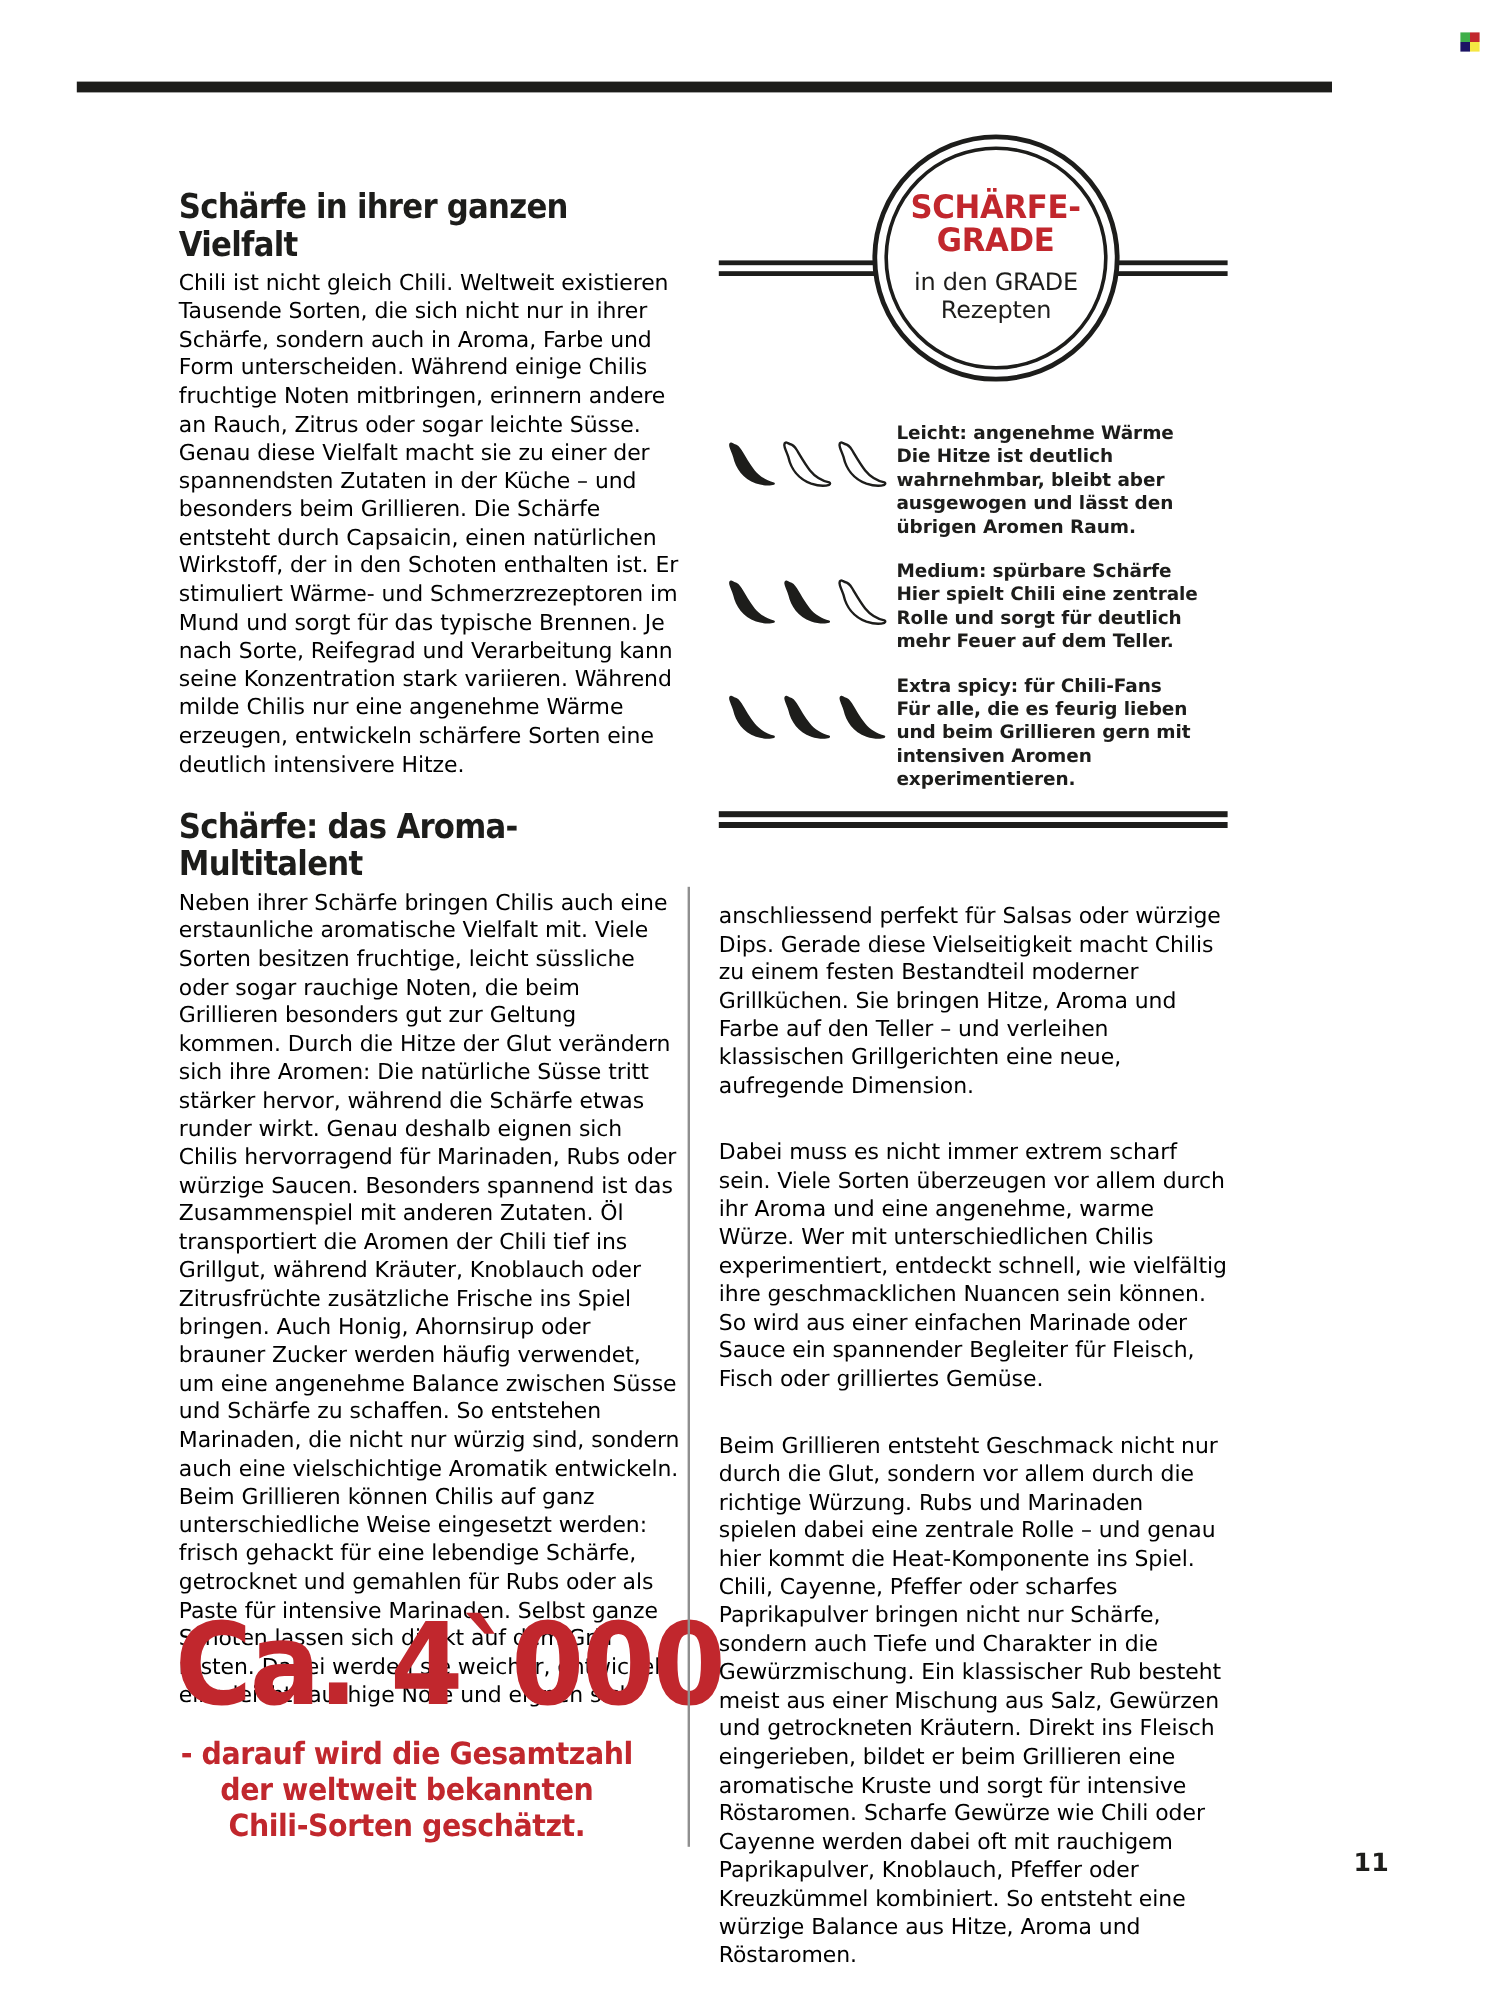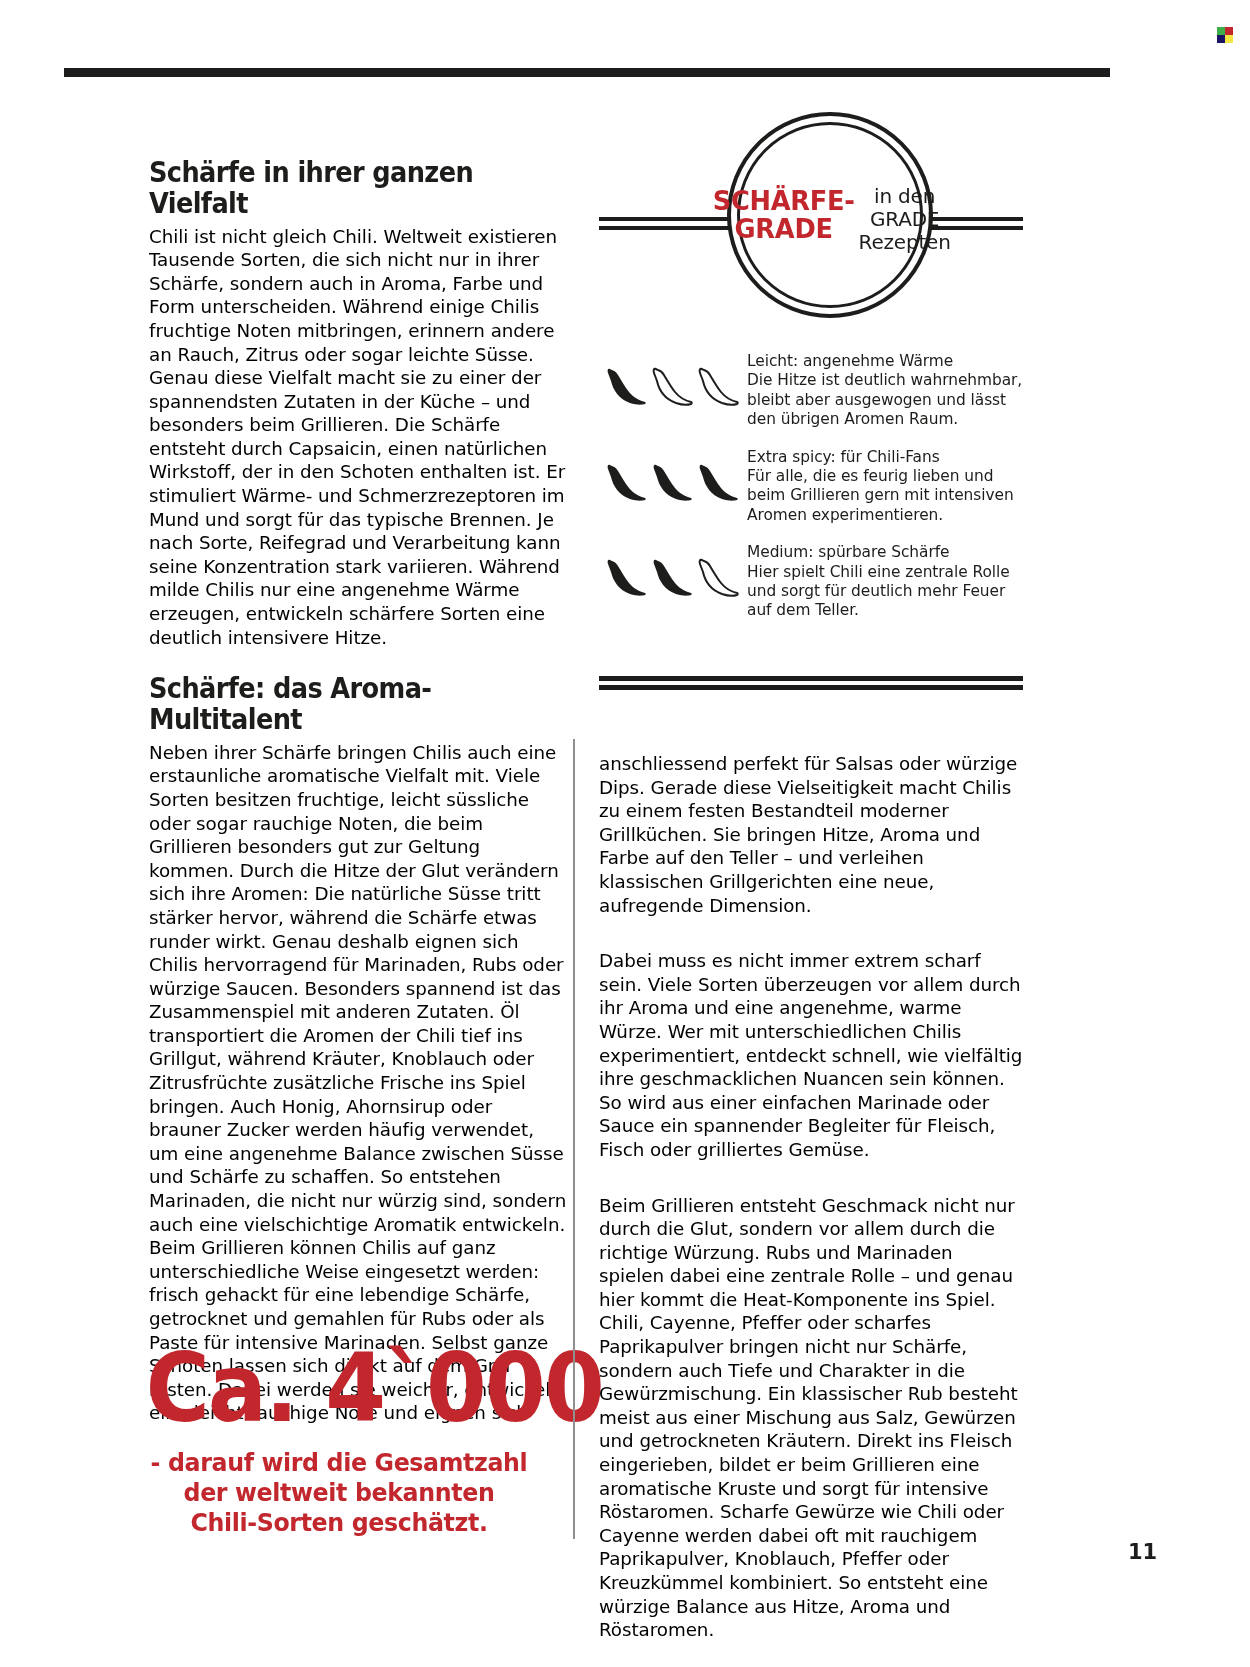--- a/index.html
+++ b/index.html
@@ -130,20 +130,21 @@
   .badge-circle-inner {
     position: absolute;
     left: 6px;
     top: 6px;
     right: 6px;
     bottom: 6px;
     border-radius: 50%;
     border: 3px solid #1d1d1b;
     box-sizing: border-box;
     display: flex;
+    flex-direction: column;
     align-items: center;
     justify-content: center;
   }
   .badge-title {
     font-weight: 700;
     font-size: 27px;
     line-height: 1.03;
     color: #c1272d;
     text-align: center;
     letter-spacing: -0.3px;
@@ -175,21 +176,21 @@
     flex: 0 0 148px;
     display: flex;
     align-items: center;
     padding-top: 12px;
   }
   .chili-set svg { display: block; margin-right: -4px; }
   .level-text {
     flex: 1;
     font-size: 15.4px;
     line-height: 19.4px;
-    font-weight: 400;
+    font-weight: 700;
     color: #1d1d1b;
     letter-spacing: -0.05px;
   }
   .level-text .ttl { display: block; }
 
   
   .double-rule {
     position: absolute;
     left: 599px;
     top: 676px;
@@ -301,44 +302,44 @@
 
   <div class="level-row">
     <div class="chili-set">
       <svg width="50" height="48" viewBox="0 0 50 48">
         <path d="M11 5 C9 4 8 6 9 9 C10 12 11 14 12 17 C14 26 20 35 31 39 C37 41 43 41 46 40 C47 39.5 47 38.5 46 38 C40 36.5 34 33 30 28 C26 23 22 16 19 11 C17.5 8.5 15.5 6.5 13 6 C12.3 5.6 11.6 5.3 11 5 Z" fill="#1d1d1b"></path>
       </svg>
       <svg width="50" height="48" viewBox="0 0 50 48">
         <path d="M11 5 C9 4 8 6 9 9 C10 12 11 14 12 17 C14 26 20 35 31 39 C37 41 43 41 46 40 C47 39.5 47 38.5 46 38 C40 36.5 34 33 30 28 C26 23 22 16 19 11 C17.5 8.5 15.5 6.5 13 6 C12.3 5.6 11.6 5.3 11 5 Z" fill="#1d1d1b"></path>
       </svg>
       <svg width="50" height="48" viewBox="0 0 50 48">
+        <path d="M11 5 C9 4 8 6 9 9 C10 12 11 14 12 17 C14 26 20 35 31 39 C37 41 43 41 46 40 C47 39.5 47 38.5 46 38 C40 36.5 34 33 30 28 C26 23 22 16 19 11 C17.5 8.5 15.5 6.5 13 6 C12.3 5.6 11.6 5.3 11 5 Z" fill="none" stroke="#1d1d1b" stroke-width="2"></path>
+      </svg>
+    </div>
+    <div class="level-text">
+      <span class="ttl">Medium: spürbare Schärfe</span>
+      <span>Hier spielt Chili eine zentrale Rolle und sorgt für deutlich mehr Feuer auf dem Teller.</span>
+    </div>
+  </div>
+
+  <div class="level-row">
+    <div class="chili-set">
+      <svg width="50" height="48" viewBox="0 0 50 48">
+        <path d="M11 5 C9 4 8 6 9 9 C10 12 11 14 12 17 C14 26 20 35 31 39 C37 41 43 41 46 40 C47 39.5 47 38.5 46 38 C40 36.5 34 33 30 28 C26 23 22 16 19 11 C17.5 8.5 15.5 6.5 13 6 C12.3 5.6 11.6 5.3 11 5 Z" fill="#1d1d1b"></path>
+      </svg>
+      <svg width="50" height="48" viewBox="0 0 50 48">
+        <path d="M11 5 C9 4 8 6 9 9 C10 12 11 14 12 17 C14 26 20 35 31 39 C37 41 43 41 46 40 C47 39.5 47 38.5 46 38 C40 36.5 34 33 30 28 C26 23 22 16 19 11 C17.5 8.5 15.5 6.5 13 6 C12.3 5.6 11.6 5.3 11 5 Z" fill="#1d1d1b"></path>
+      </svg>
+      <svg width="50" height="48" viewBox="0 0 50 48">
         <path d="M11 5 C9 4 8 6 9 9 C10 12 11 14 12 17 C14 26 20 35 31 39 C37 41 43 41 46 40 C47 39.5 47 38.5 46 38 C40 36.5 34 33 30 28 C26 23 22 16 19 11 C17.5 8.5 15.5 6.5 13 6 C12.3 5.6 11.6 5.3 11 5 Z" fill="#1d1d1b"></path>
       </svg>
     </div>
     <div class="level-text">
       <span class="ttl">Extra spicy: für Chili-Fans</span>
       <span>Für alle, die es feurig lieben und beim Grillieren gern mit intensiven Aromen experimentieren.</span>
-    </div>
-  </div>
-
-  <div class="level-row">
-    <div class="chili-set">
-      <svg width="50" height="48" viewBox="0 0 50 48">
-        <path d="M11 5 C9 4 8 6 9 9 C10 12 11 14 12 17 C14 26 20 35 31 39 C37 41 43 41 46 40 C47 39.5 47 38.5 46 38 C40 36.5 34 33 30 28 C26 23 22 16 19 11 C17.5 8.5 15.5 6.5 13 6 C12.3 5.6 11.6 5.3 11 5 Z" fill="#1d1d1b"></path>
-      </svg>
-      <svg width="50" height="48" viewBox="0 0 50 48">
-        <path d="M11 5 C9 4 8 6 9 9 C10 12 11 14 12 17 C14 26 20 35 31 39 C37 41 43 41 46 40 C47 39.5 47 38.5 46 38 C40 36.5 34 33 30 28 C26 23 22 16 19 11 C17.5 8.5 15.5 6.5 13 6 C12.3 5.6 11.6 5.3 11 5 Z" fill="#1d1d1b"></path>
-      </svg>
-      <svg width="50" height="48" viewBox="0 0 50 48">
-        <path d="M11 5 C9 4 8 6 9 9 C10 12 11 14 12 17 C14 26 20 35 31 39 C37 41 43 41 46 40 C47 39.5 47 38.5 46 38 C40 36.5 34 33 30 28 C26 23 22 16 19 11 C17.5 8.5 15.5 6.5 13 6 C12.3 5.6 11.6 5.3 11 5 Z" fill="none" stroke="#1d1d1b" stroke-width="2"></path>
-      </svg>
-    </div>
-    <div class="level-text">
-      <span class="ttl">Medium: spürbare Schärfe</span>
-      <span>Hier spielt Chili eine zentrale Rolle und sorgt für deutlich mehr Feuer auf dem Teller.</span>
     </div>
   </div>
 
 </div>
 
 <div class="double-rule">
   <div class="r1"></div>
   <div class="r2"></div>
 </div>
 

